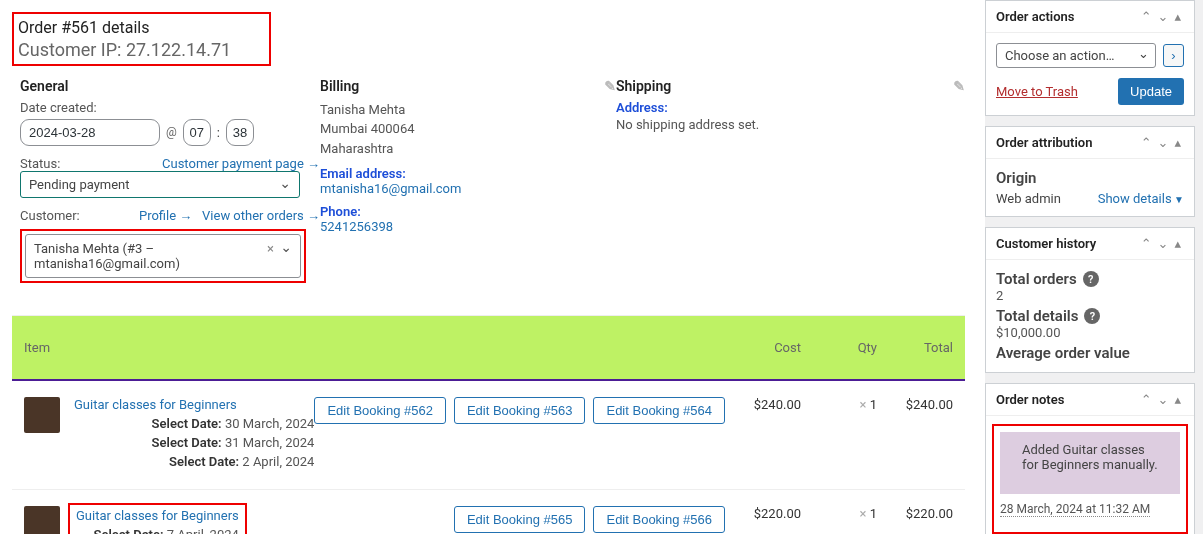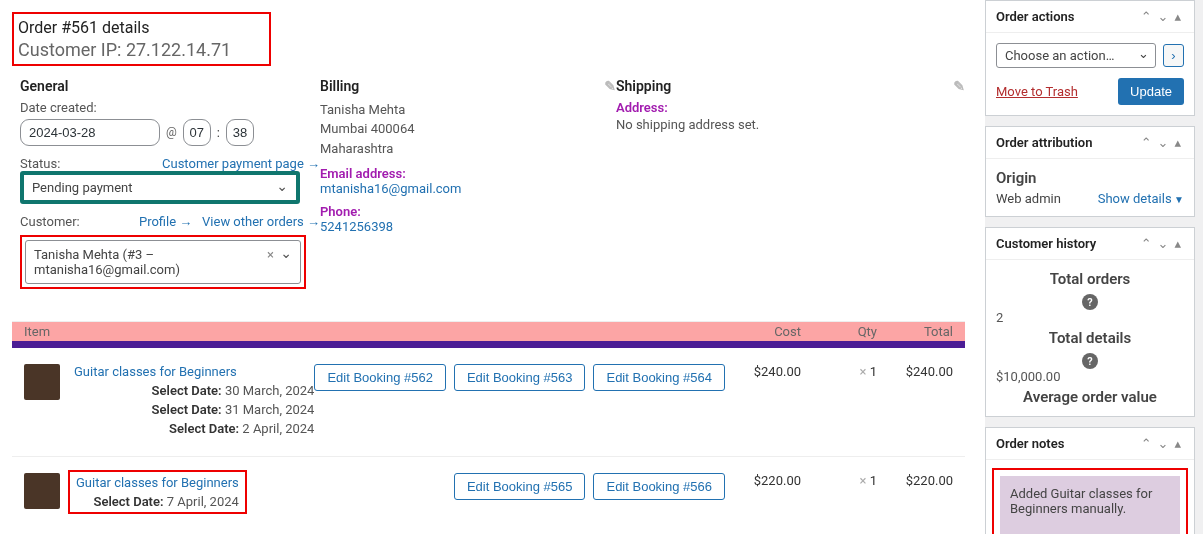--- a/index.html
+++ b/index.html
@@ -14,32 +14,32 @@
 .col-billing { width: 296px; }
 .col-shipping { flex: 1; }
 .section-head { font-size: 14px; font-weight: 600; color: #222; margin-bottom: 6px; display: flex; justify-content: space-between; align-items: center; }
 .label { font-size: 13px; color: #555; margin-bottom: 4px; }
 .row { margin-bottom: 10px; }
 .date-row { display: flex; gap: 6px; align-items: center; }
 .input { border: 1px solid #8c8f94; background: #fff; border-radius: 9px; padding: 5px 8px; font-size: 13px; color: #2c3338; }
 .date-input { width: 140px; }
 .time-input { width: 28px; text-align: center; padding: 5px 4px; }
 .at { color: #666; font-size: 12px; }
-.select { border: 4px solid #0f766e; background: #fff; border-radius: 3px; padding: 5px 24px 5px 8px; font-size: 13px; width: 280px; position: relative; cursor: pointer; }
+.select { border: 1px solid #0f766e; background: #fff; border-radius: 3px; padding: 5px 24px 5px 8px; font-size: 13px; width: 280px; position: relative; cursor: pointer; }
 .select::after { content: "⌄"; position: absolute; right: 8px; top: 3px; color: #555; font-size: 14px; }
 .link { color: #2271b1; text-decoration: none; cursor: pointer; }
 .status-row, .customer-row { display: flex; justify-content: space-between; align-items: center; font-size: 13px; }
 .cust-select-wrap { border: 2.5px solid #e00; padding: 3px; display: inline-block; margin-top: 6px; }
 .cust-select { border: 1px solid #8c8f94; background: #fff; border-radius: 3px; padding: 6px 28px 6px 8px; font-size: 13px; width: 276px; position: relative; cursor: pointer; }
 .cust-select .x { position: absolute; right: 26px; top: 6px; color: #888; }
 .cust-select::after { content: "⌄"; position: absolute; right: 8px; top: 4px; color: #555; font-size: 14px; }
 .bill-text { font-size: 13px; color: #555; line-height: 1.5; }
-.sub-label { font-weight: 600; color: #a21caf; font-size: 13px; margin-top: 8px; }
+.sub-label { font-weight: 600; color: #1d4ed8; font-size: 13px; margin-top: 8px; }
 .pencil { color: #bbb; font-size: 14px; cursor: pointer; }
-.items-header { display: flex; background: #fca5a5; border-top: 1px solid #eee; border-bottom: 7px solid #4c1d95; padding: 2px 12px; margin-top: 22px; font-size: 13px; color: #666; }
+.items-header { display: flex; background: #bef264; border-top: 1px solid #eee; border-bottom: 2px solid #4c1d95; padding: 24px 12px; margin-top: 22px; font-size: 13px; color: #666; }
 .items-header .ih-name { flex: 1; }
 .items-header .ih-cost, .items-header .ih-qty, .items-header .ih-total { width: 76px; text-align: right; }
 .item-row { display: flex; padding: 16px 12px 20px; border-bottom: 1px solid #eee; align-items: flex-start; }
 .thumb { width: 36px; height: 36px; background: #4a3527; border-radius: 2px; margin-right: 14px; flex-shrink: 0; }
 .item-info { flex: 1; }
 .item-link { color: #2271b1; font-size: 13px; cursor: pointer; }
 .meta { font-size: 13px; color: #555; margin-top: 4px; text-align: right; }
 .meta b { font-weight: 600; color: #333; }
 .booking-btns { display: flex; flex-direction: row; gap: 8px; align-items: flex-start; }
 .btn-outline { border: 1px solid #2271b1; background: #fff; color: #2271b1; padding: 5px 12px; font-size: 13px; border-radius: 3px; cursor: pointer; }
@@ -52,24 +52,24 @@
 .panel-ctrls span { padding: 0 3px; cursor: pointer; }
 .panel-body { padding: 10px; }
 .action-select { border: 1px solid #8c8f94; border-radius: 3px; padding: 4px 22px 4px 8px; font-size: 13px; width: 160px; position: relative; cursor: pointer; display: inline-block; }
 .action-select::after { content: "⌄"; position: absolute; right: 6px; top: 2px; font-size: 13px; }
 .go-btn { border: 1px solid #2271b1; background: #f6f7f7; color: #2271b1; padding: 3px 7px; border-radius: 3px; cursor: pointer; margin-left: 4px; font-size: 13px; }
 .actions-foot { display: flex; justify-content: space-between; align-items: center; margin-top: 10px; }
 .trash { color: #b32d2e; text-decoration: underline; cursor: pointer; font-size: 13px; }
 .update-btn { background: #2271b1; color: #fff; border: none; padding: 6px 12px; border-radius: 3px; cursor: pointer; font-size: 13px; }
 .origin-title { font-size: 15px; font-weight: 600; }
 .origin-row { display: flex; justify-content: space-between; align-items: center; margin-top: 4px; }
-.hist-label { font-size: 15px; font-weight: 600; display: flex; gap: 6px; align-items: center; flex-direction: column; }
+.hist-label { font-size: 15px; font-weight: 600; display: flex; gap: 6px; align-items: center; }
 .q { width: 16px; height: 16px; border-radius: 50%; background: #666; color: #fff; font-size: 11px; display: inline-flex; align-items: center; justify-content: center; }
 .hist-val { font-size: 13px; color: #555; margin-top: 0; margin-bottom: 4px; }
-.note { background: #ddcde0; padding: 10px 10px 22px; position: relative; font-size: 13px; color: #444; margin-bottom: 4px; }
+.note { background: #ddcde0; padding: 10px 22px 22px; position: relative; font-size: 13px; color: #444; margin-bottom: 4px; }
 .note::after { content: ""; position: absolute; bottom: -6px; left: 18px; border: 6px solid transparent; border-top-color: #ddcde0; }
 .note-red { border: 2.5px solid #e00; padding: 6px; }
 .note-meta { font-size: 12px; color: #555; margin: 8px 0 10px; }
 .note-meta .ts { border-bottom: 1px dotted #888; }
 .item-meta-red { border: 2.5px solid #e00; padding: 3px 6px; display: inline-block; margin-left: -6px; margin-top: -3px; }
 .show-details { color: #2271b1; font-size: 13px; cursor: pointer; }
 .show-details::after { content: " ▼"; font-size: 10px; }
 </style>
 </head>
 <body>

